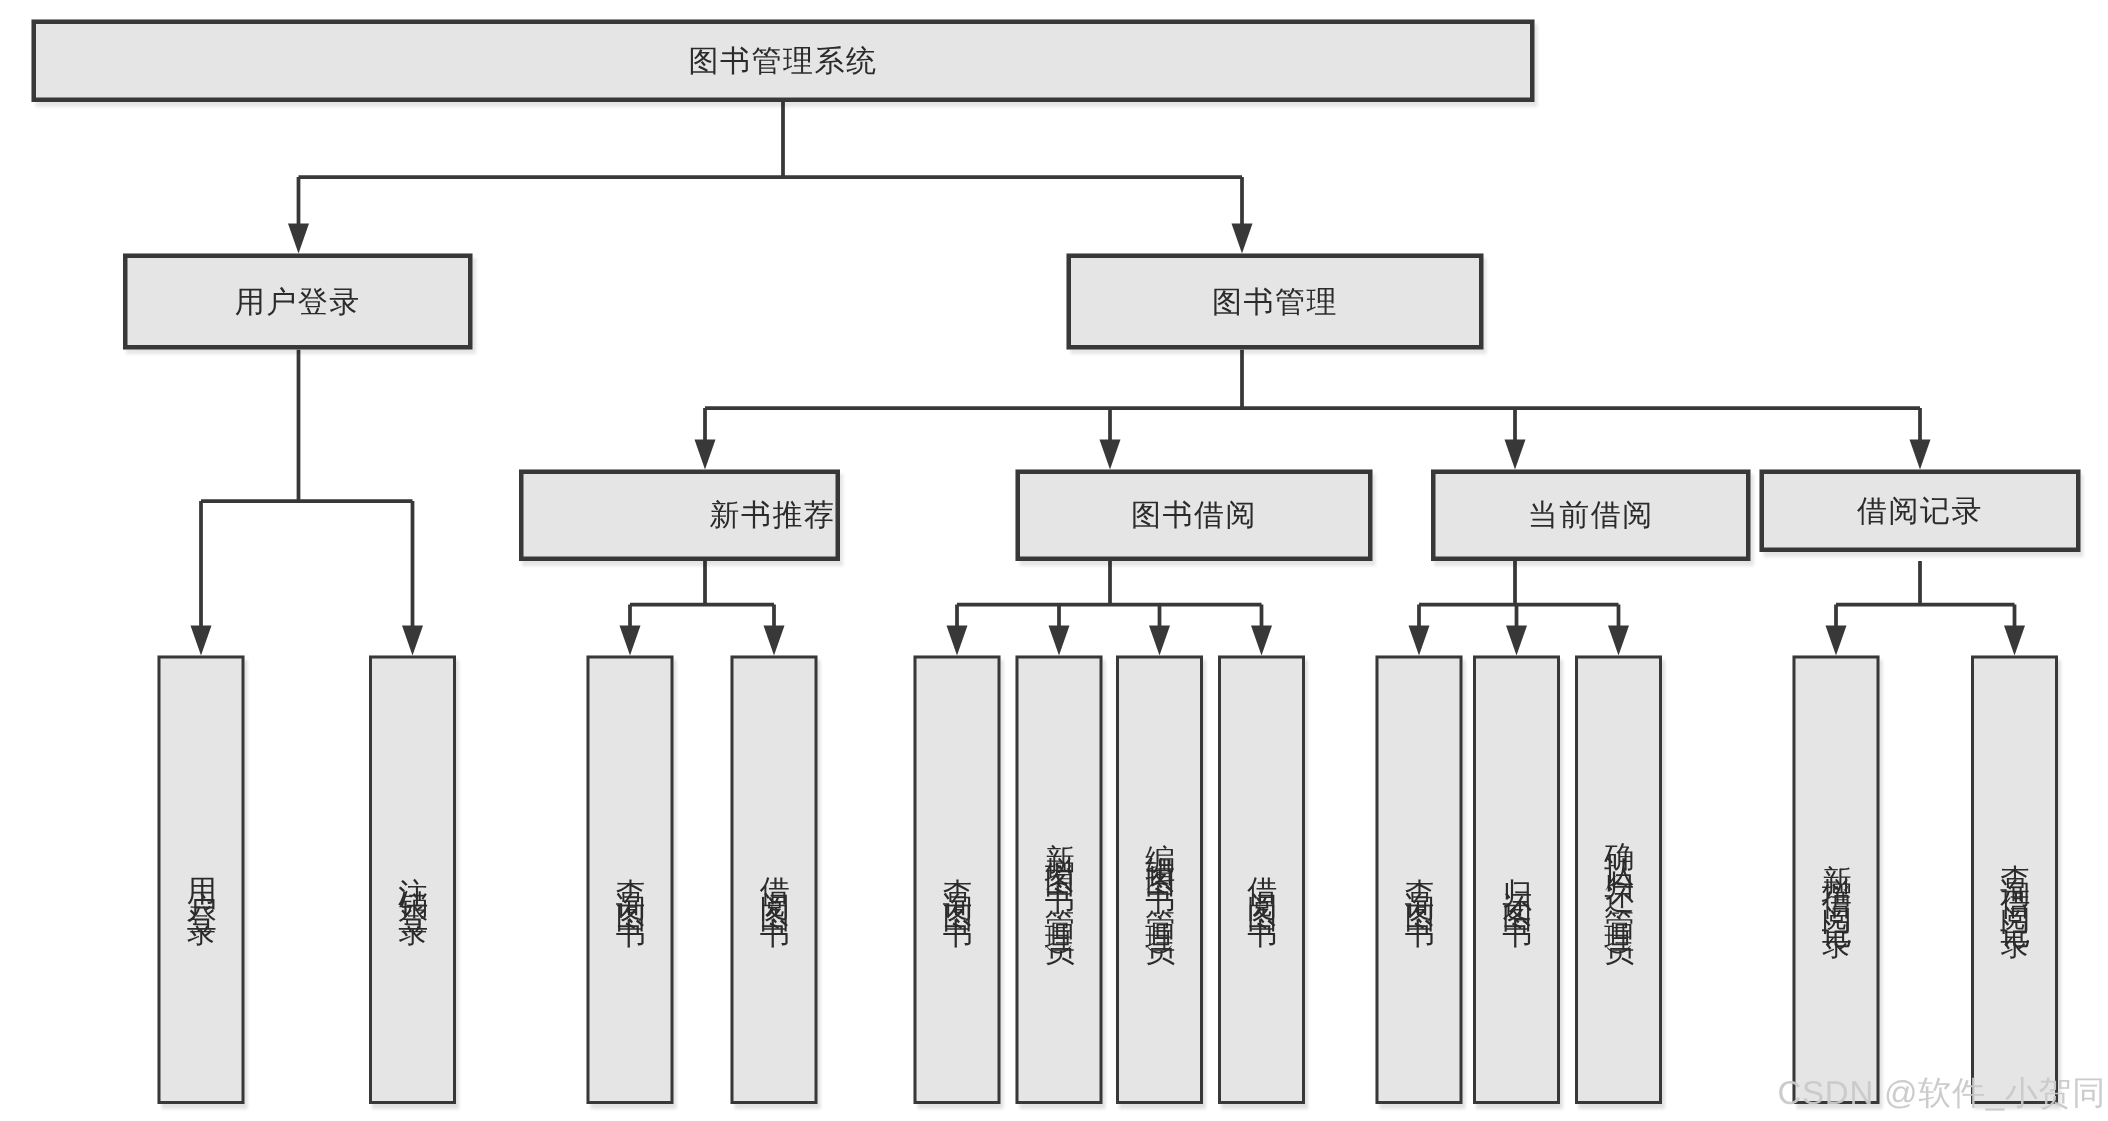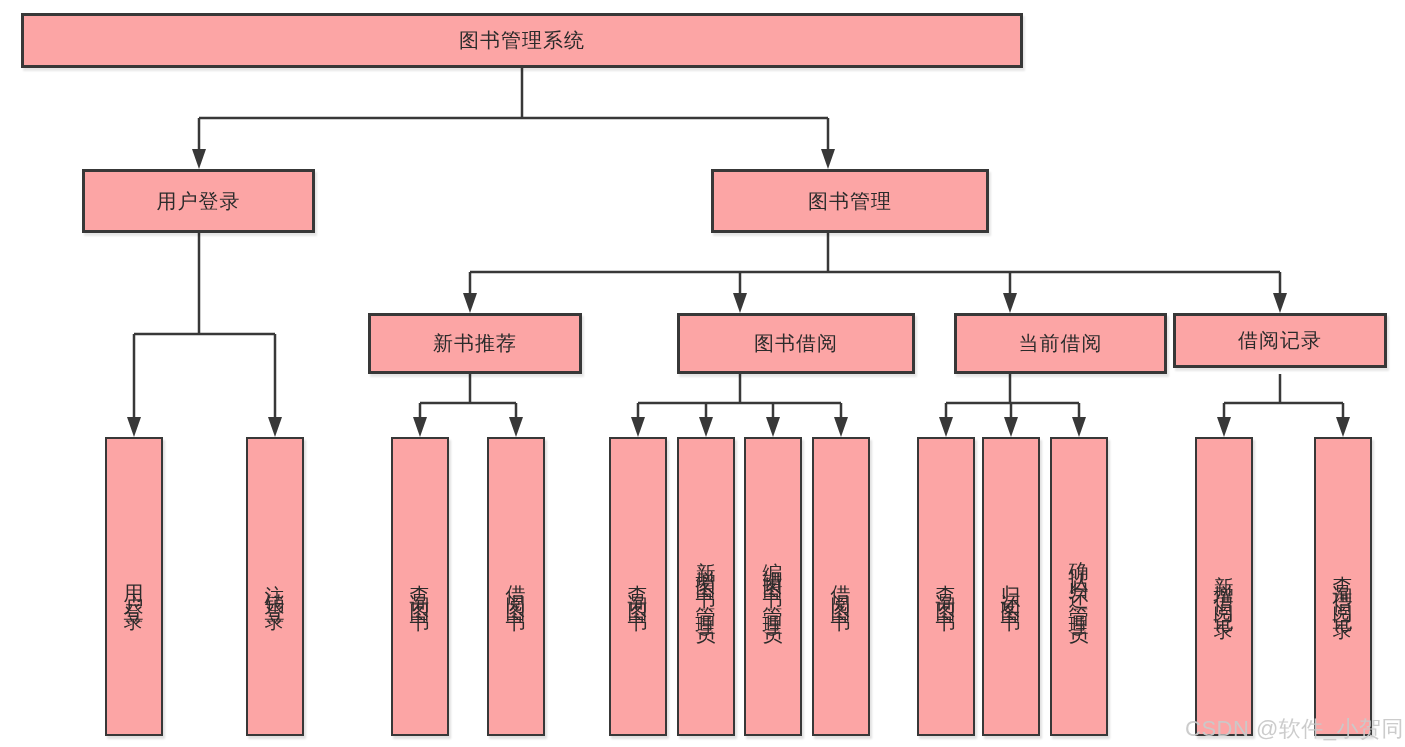--- a/index.html
+++ b/index.html
@@ -7,21 +7,21 @@
     position:relative;
     width:1405px;height:747px;
     overflow:hidden;
     font-family:"Liberation Sans","DejaVu Sans",sans-serif;
     color:#2b2b2b;
   }
   .wires{position:absolute;left:0;top:0;z-index:1;}
   .node{
     position:absolute;
     box-sizing:border-box;
-    background:#fca5a5;
+    background:#e5e5e5;
     border:3px solid #383838;
     display:flex;align-items:center;justify-content:center;
     font-size:20px;letter-spacing:1px;
     color:#2b2b2b;
     z-index:2;
     box-shadow:2px 3px 2px rgba(0,0,0,0.10);
     font-family:Liberation Serif, serif;
   }
   .leaf{
     border-width:2.5px;
@@ -91,21 +91,21 @@
   <span>图书管理系统</span>
 </div>
 
 <div class="node" style="left:82px;top:169px;width:233px;height:64px;">
   <span>用户登录</span>
 </div>
 <div class="node" style="left:711px;top:169px;width:278px;height:64px;">
   <span>图书管理</span>
 </div>
 
-<div class="node" style="left:368px;top:313px;width:214px;height:61px;">
+<div class="node" style="left:346px;top:313px;width:214px;height:61px;justify-content:flex-end;">
   <span>新书推荐</span>
 </div>
 <div class="node" style="left:633px;top:313px;width:238px;height:61px;margin-left:44px;">
   <span>图书借阅</span>
 </div>
 <div class="node" style="left:954px;top:313px;width:213px;height:61px;">
   <span>当前借阅</span>
 </div>
 <div class="node" style="left:1173px;top:313px;width:214px;height:55px;">
   <span>借阅记录</span>

